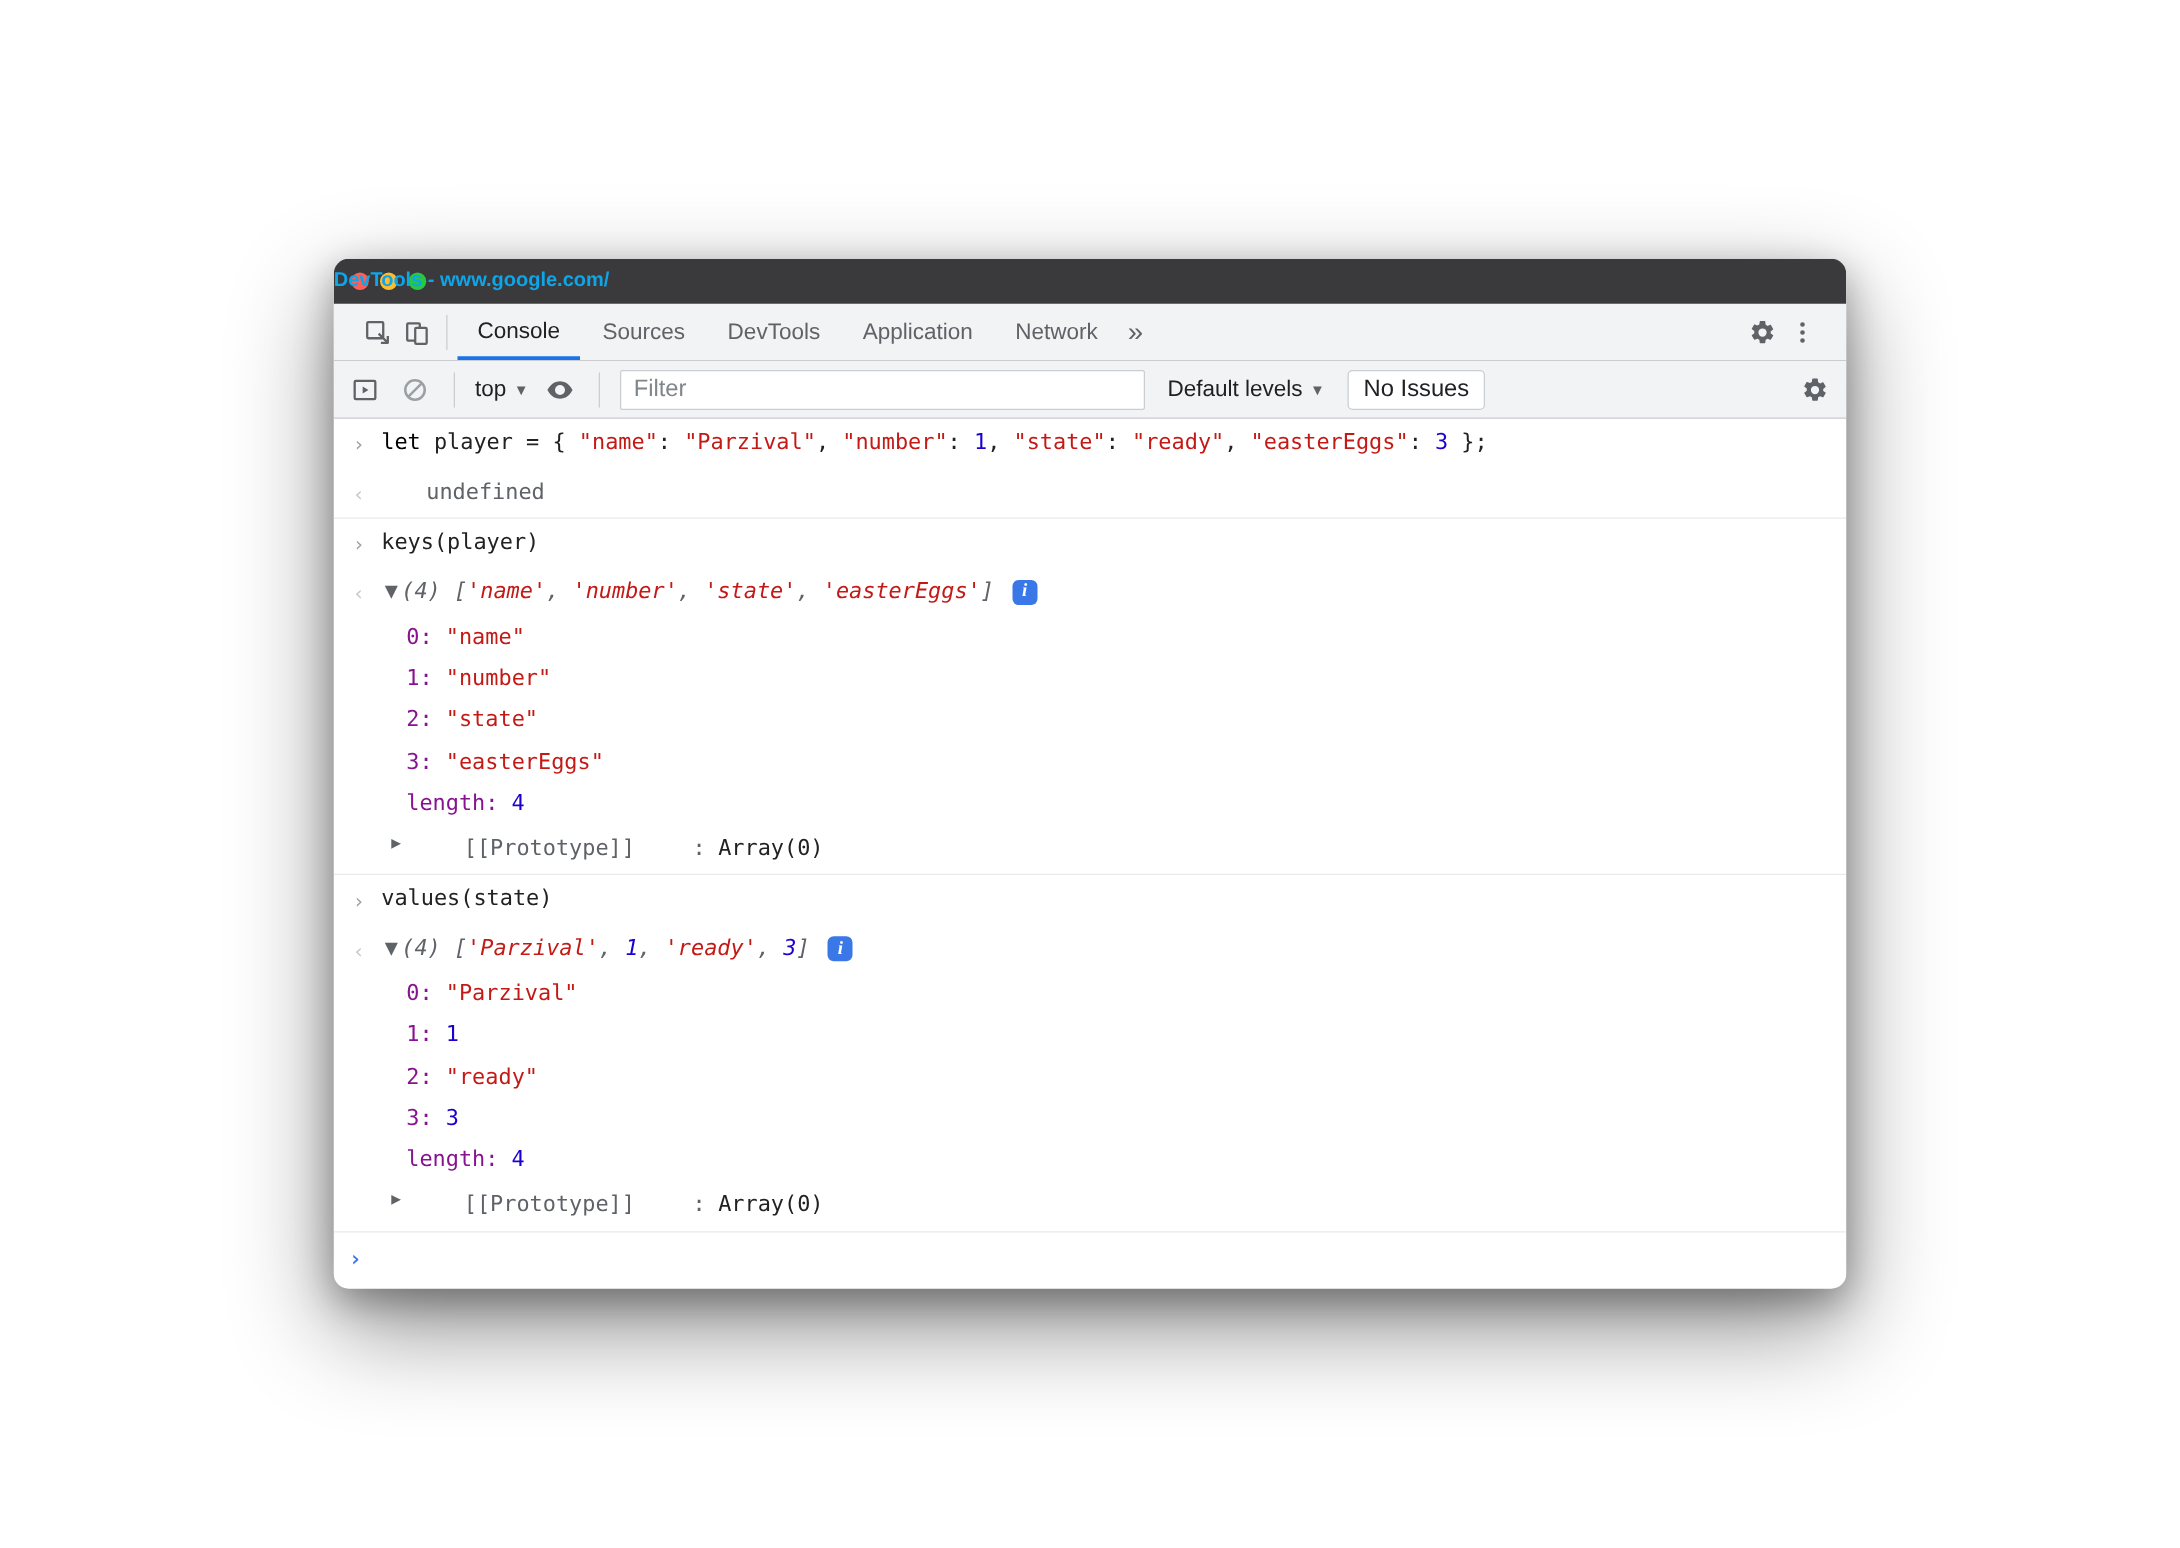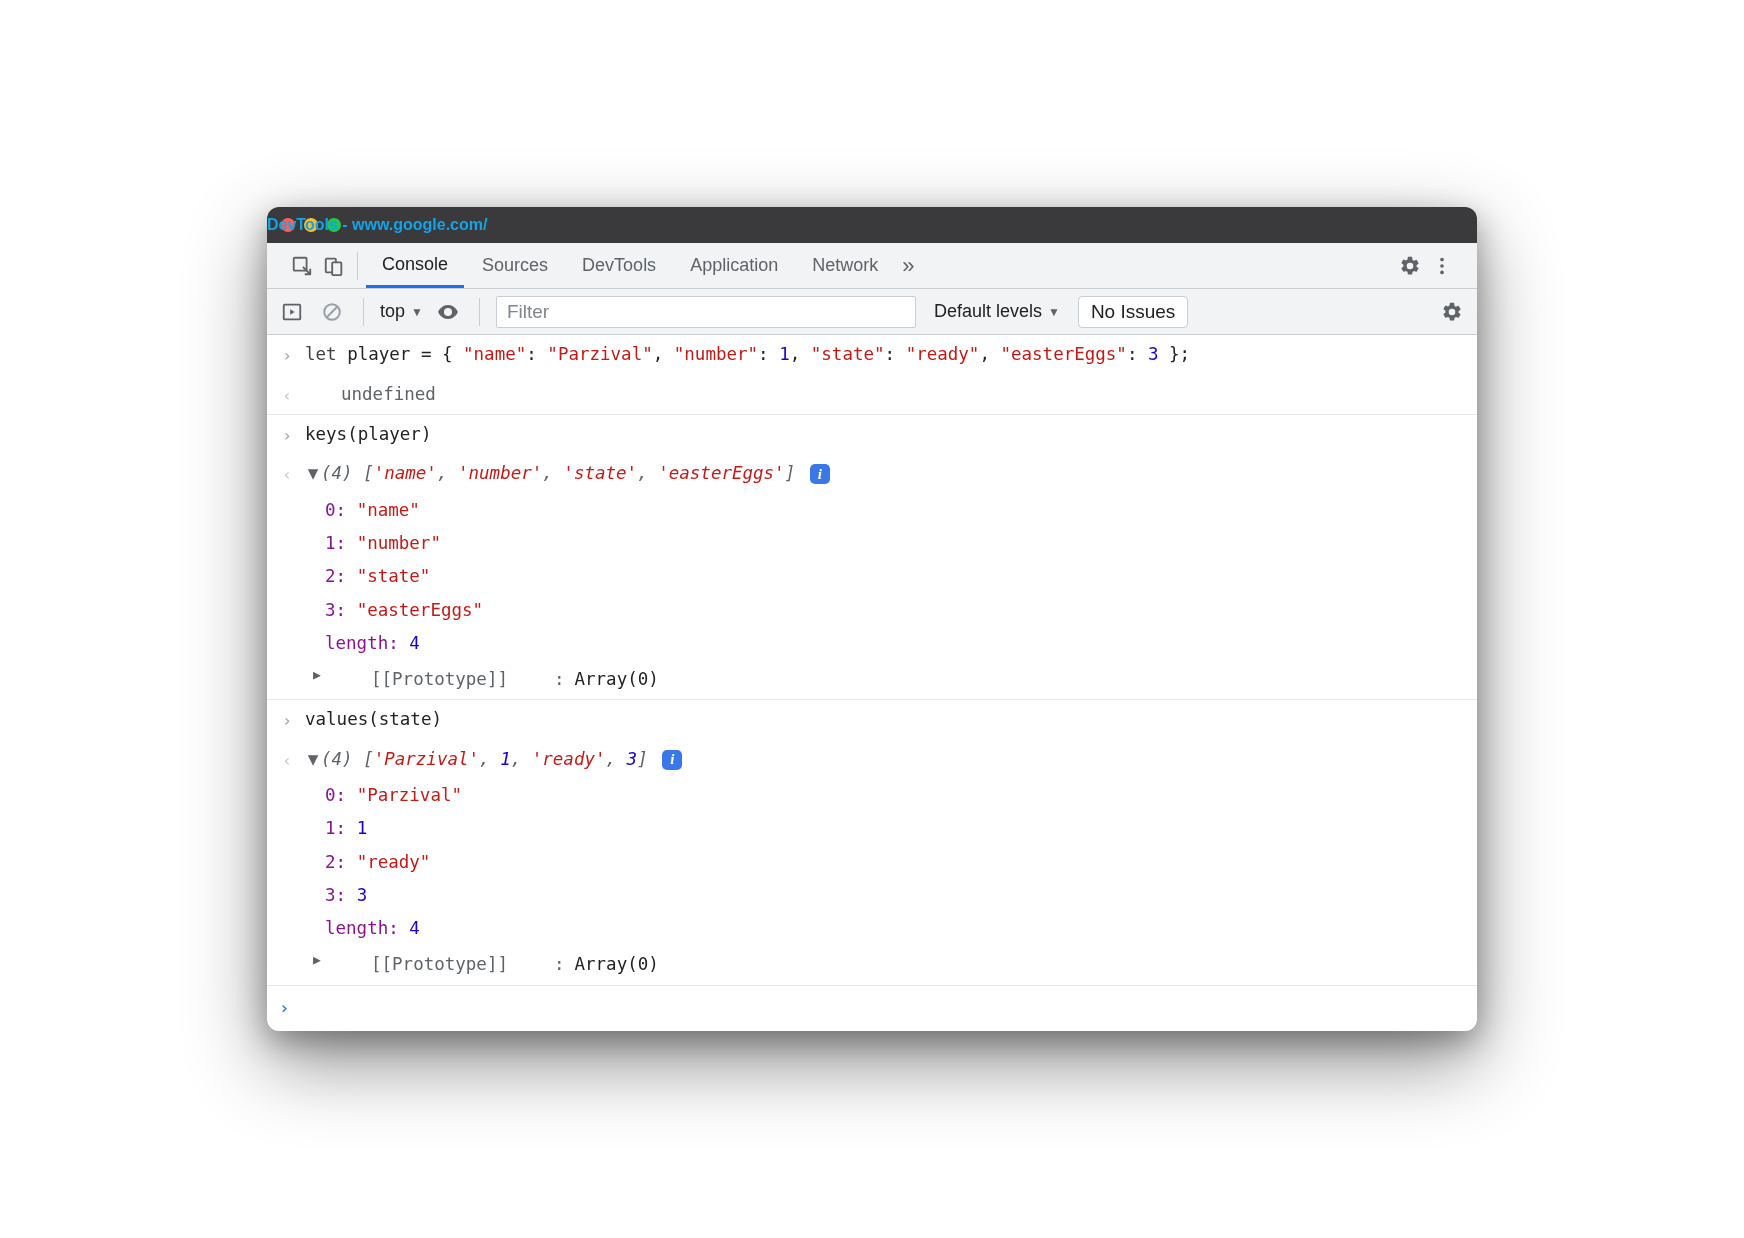--- a/index.html
+++ b/index.html
@@ -52,21 +52,21 @@
   .levels { display:flex; align-items:center; gap:6px; color:#202124; font-size:18px; margin-left:8px;}
   .issues-btn {
     border:1px solid #cacdd1; background:#fff; border-radius:4px;
     padding:4px 12px; font-size:19px; color:#202124; margin-left:8px;
   }
   .console { font-family:Menlo,Consolas,monospace; font-size:17.5px; line-height:1.9; color:#222;}
   .row { display:flex; align-items:flex-start; padding:3px 12px; gap:10px; }
   .row.br { border-bottom:1px solid #e8eaed;}
   .gutter { width:16px; flex-shrink:0; color:#9aa0a6; display:flex; justify-content:center; padding-top:3px; font-size:16px;}
   .content { flex:1; white-space:pre;}
-  .kw { color:#404040;}
+  .kw { color:#000000;}
   .str { color:#c41a16;}
   .num { color:#1c00cf;}
   .prop-name { color:#881391;}
   .prop-dim { color:#5f6368;margin-left:36px;}
   .dimital { color:#5f6368; font-style:italic;}
   .infobadge {
     display:inline-flex; width:20px; height:20px; align-items:center; justify-content:center;
     background:#3b78e7; color:#fff; border-radius:5px; font-style:italic; font-family:serif;
     font-size:15px; font-weight:bold; vertical-align:middle; margin-left:4px;
   }

